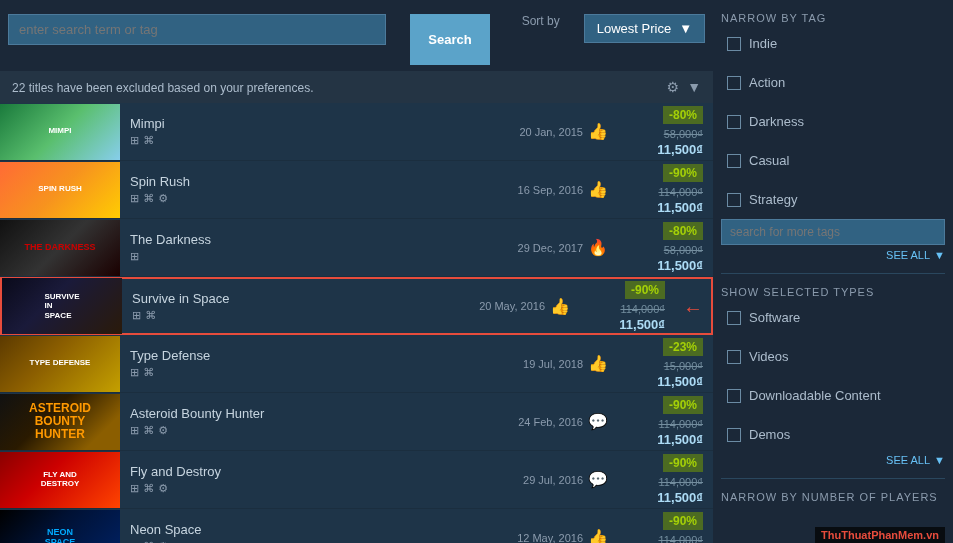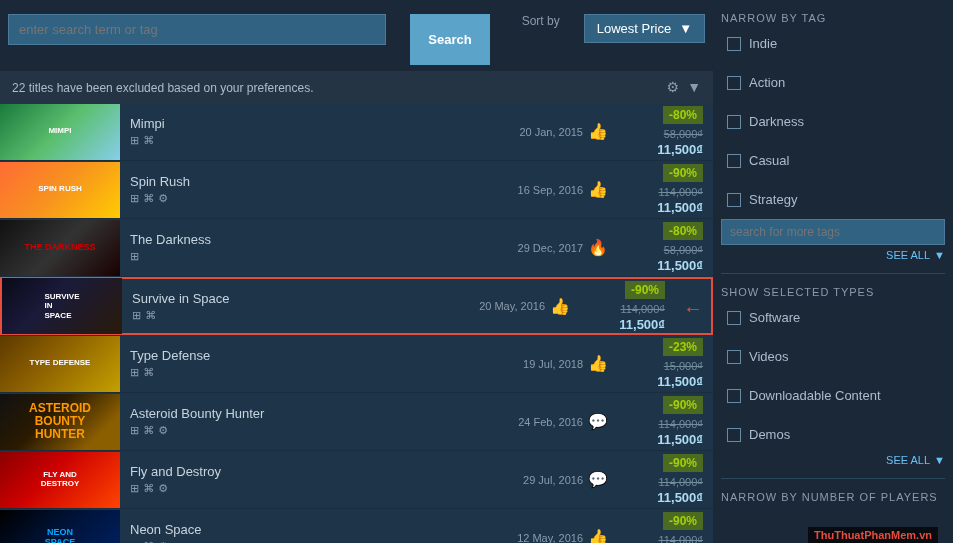--- a/index.html
+++ b/index.html
@@ -326,21 +326,21 @@
     .type-item.selected-type .checkbox::after {
       content: '✓';
       color: #4c9be8;
       font-size: 10px;
       font-weight: bold;
     }
 
     .watermark {
       position: fixed;
       bottom: 0;
-      right: 15px;
+      right: 8px;
       background: rgba(0,0,0,0.7);
       color: #e74c3c;
       font-size: 11px;
       padding: 2px 6px;
       font-weight: bold;
     }
 
     .thumb-text {
       display: flex;
       flex-direction: column;

